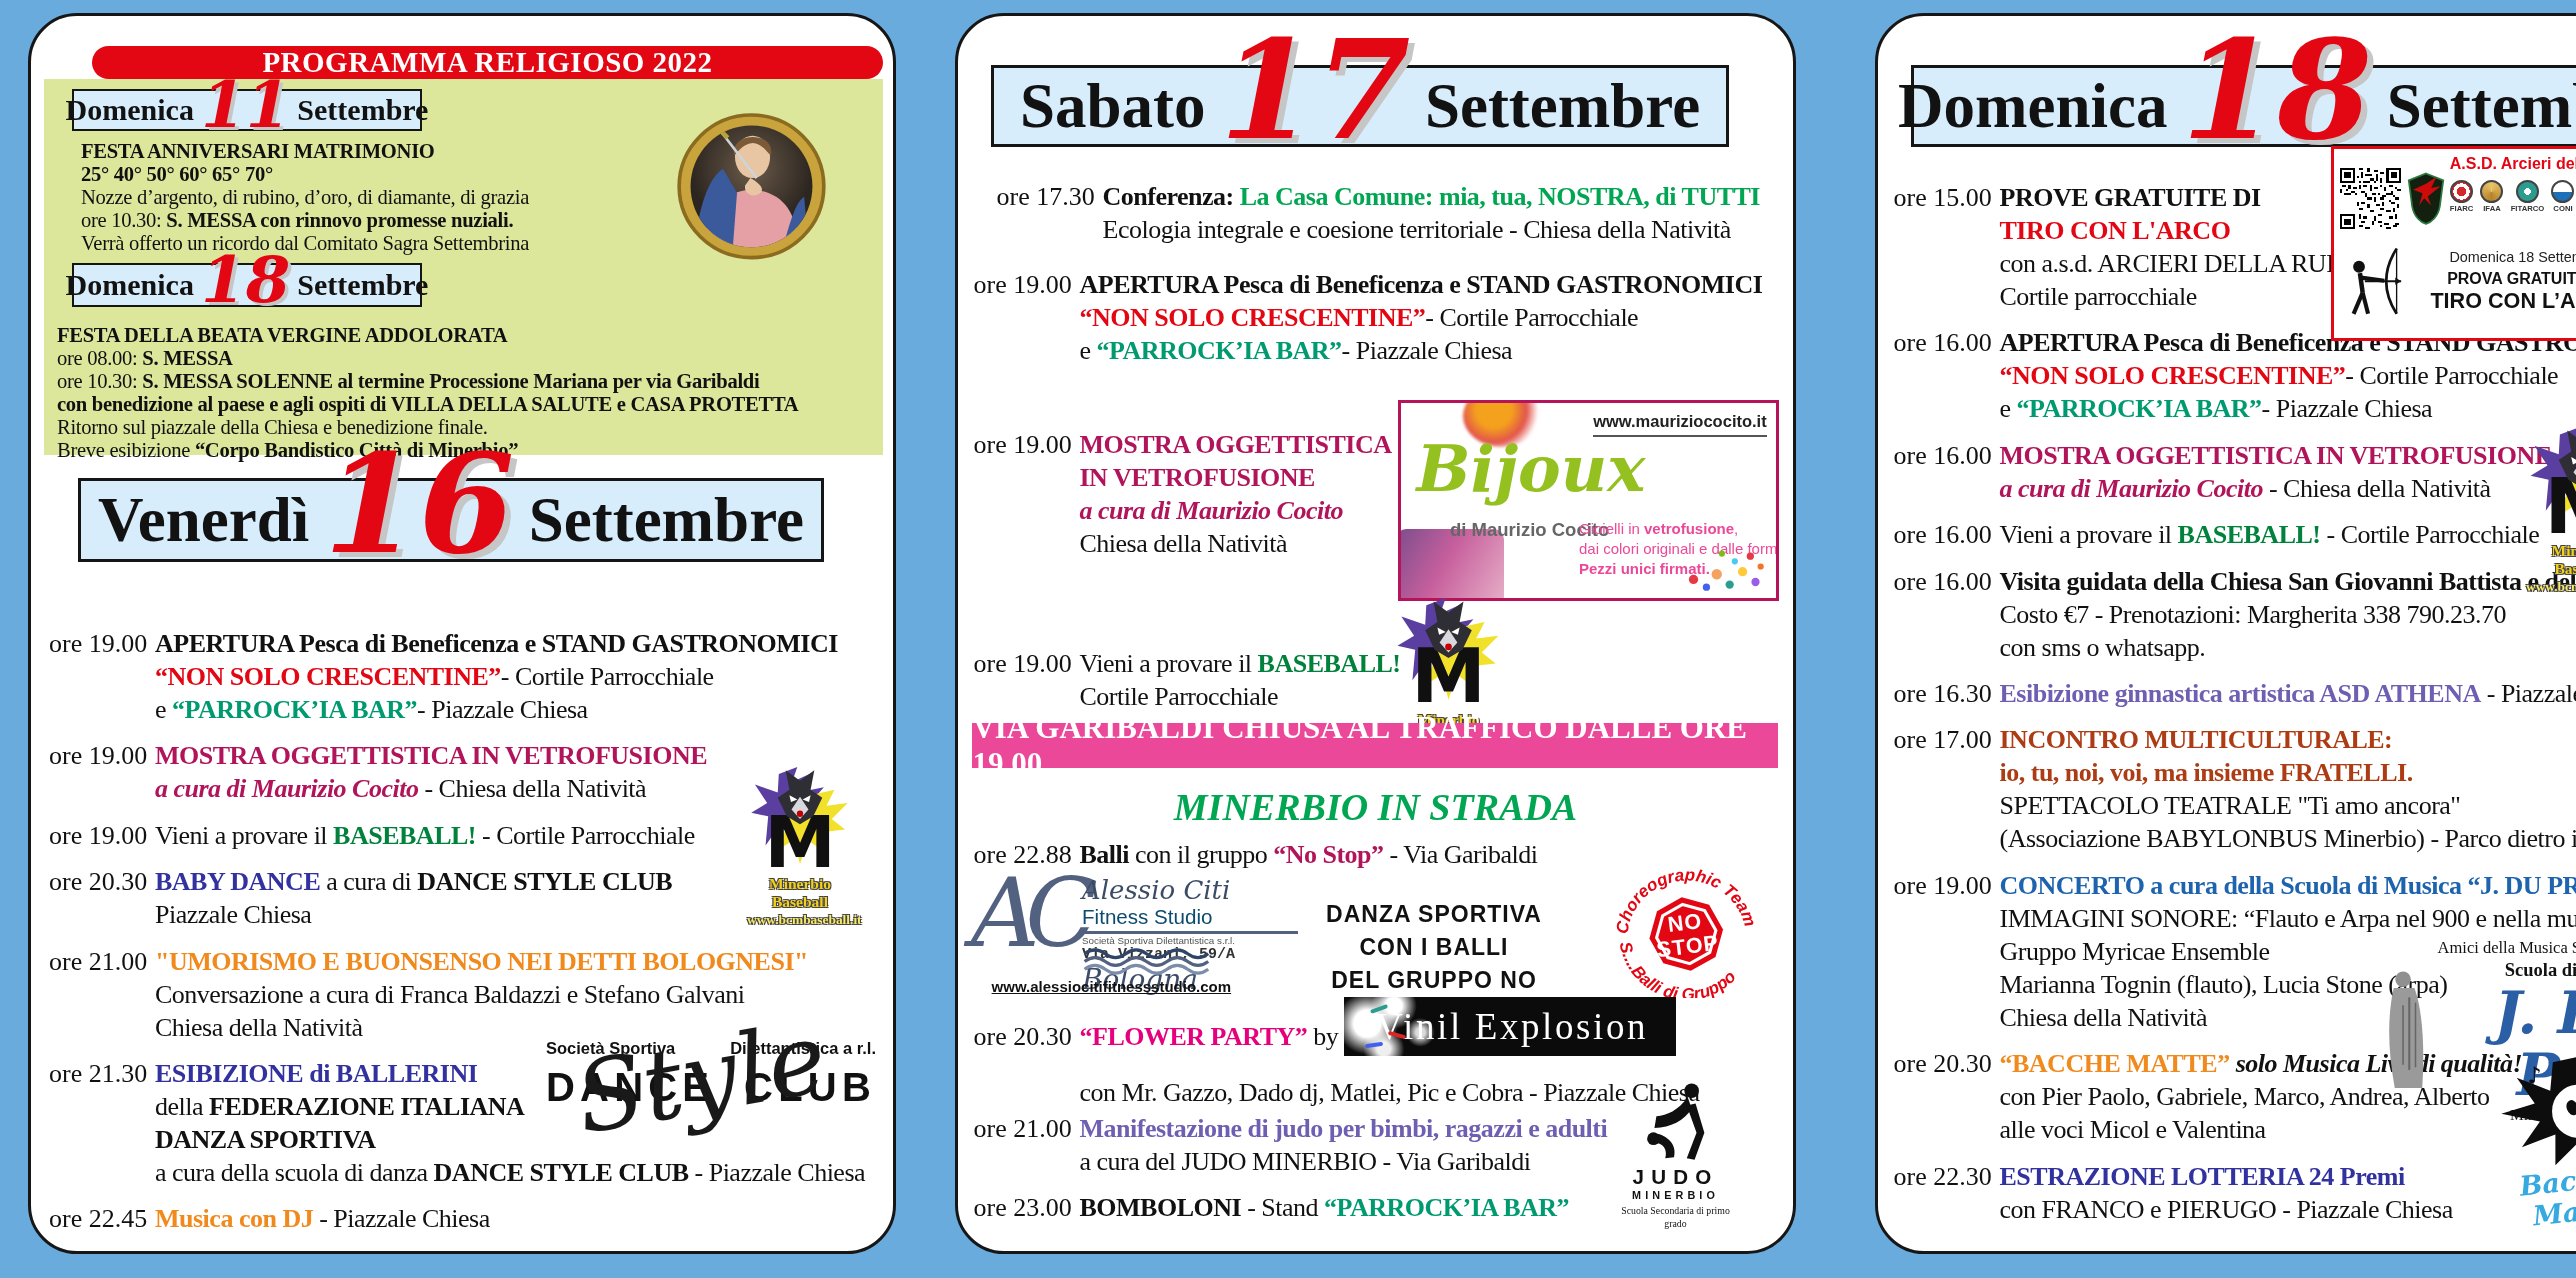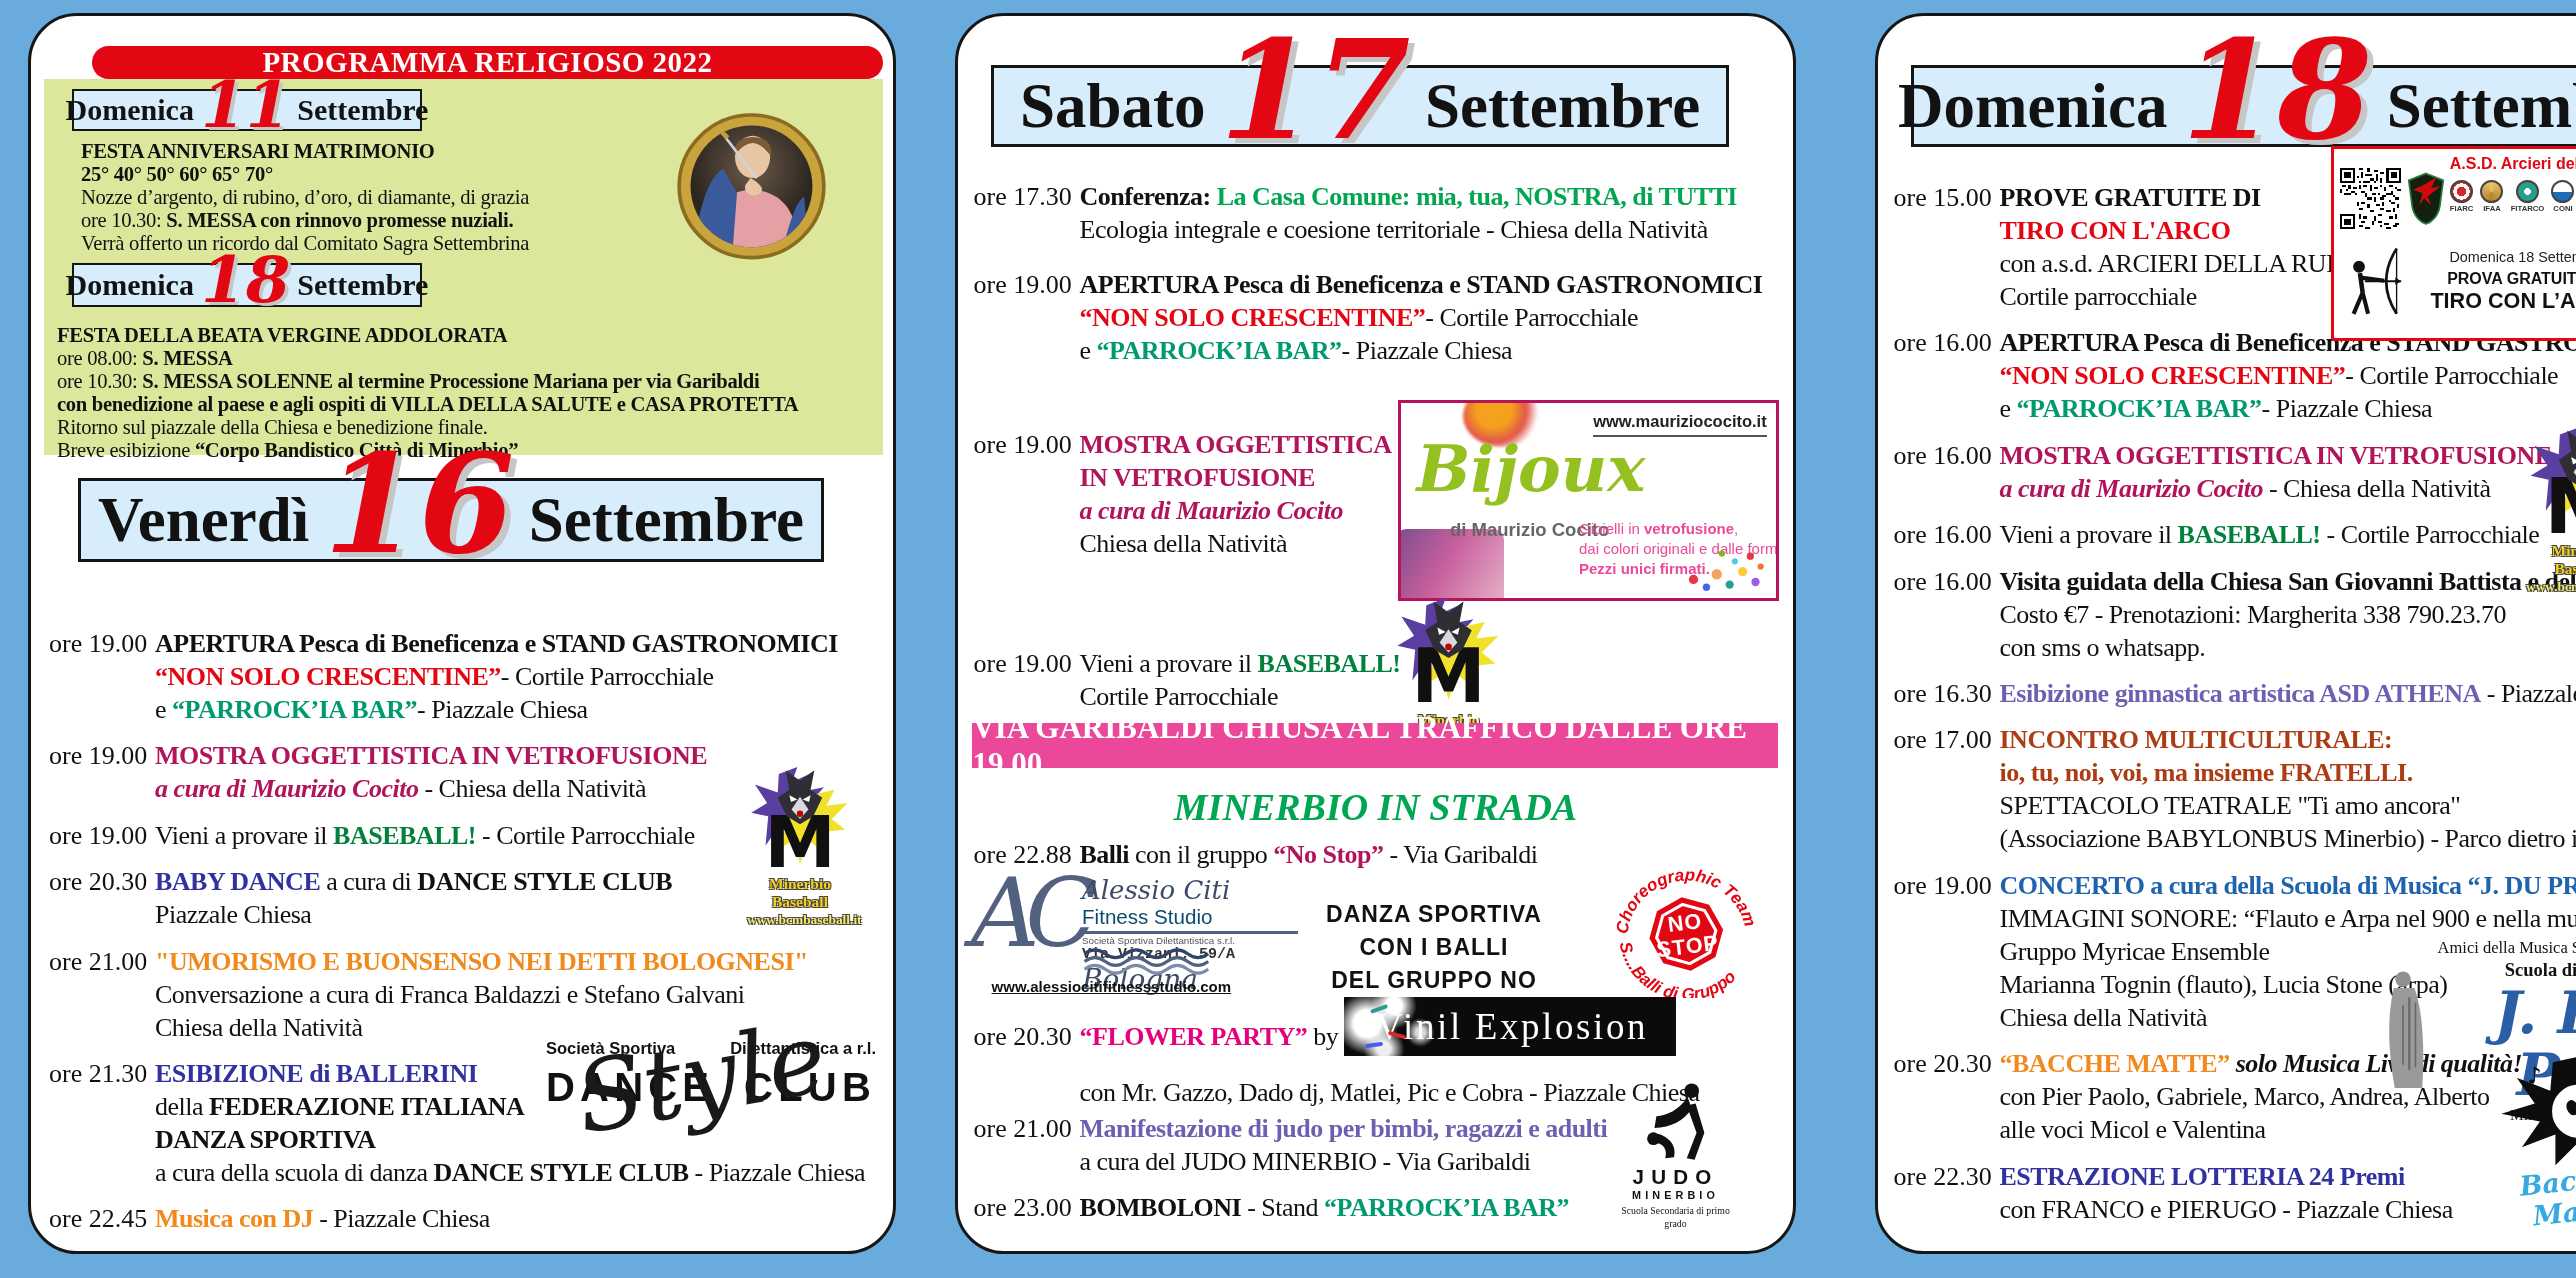--- a/index.html
+++ b/index.html
@@ -30,21 +30,21 @@
   .green{position:absolute;left:13px;top:63px;width:839px;height:376px;background:#dce79b;}
   .rel-lines{position:absolute;font-size:20.6px;line-height:23px;color:#111;letter-spacing:-0.3px;}
   .rel-lines .ln{white-space:nowrap;}
 
   
   .rows{position:absolute;}
   .ev{display:flex;margin-bottom:13.4px;}
   .time{flex:0 0 106px;font-size:26px;line-height:33px;color:#111;}
   .body{flex:1;font-size:26px;line-height:33px;color:#111;letter-spacing:-0.5px;}
   .ln{white-space:nowrap;}
-  #mid-rows .ev:nth-child(1){margin-bottom:21.6px;}
+  #mid-rows .ev:nth-child(1){margin-bottom:21.6px;margin-left:23px;}
   #mid-rows .ev:nth-child(2){margin-bottom:61px;}
   #mid-rows .ev:nth-child(3){margin-bottom:87px;}
 
   
   .b{font-weight:700;} .bi{font-weight:700;font-style:italic;}
   .red{color:#e30613;font-weight:700;}
   .sea{color:#009a70;font-weight:700;}
   .grn{color:#00a651;font-weight:700;}
   .dg{color:#00813c;font-weight:700;}
   .crim{color:#b1145a;font-weight:700;}

